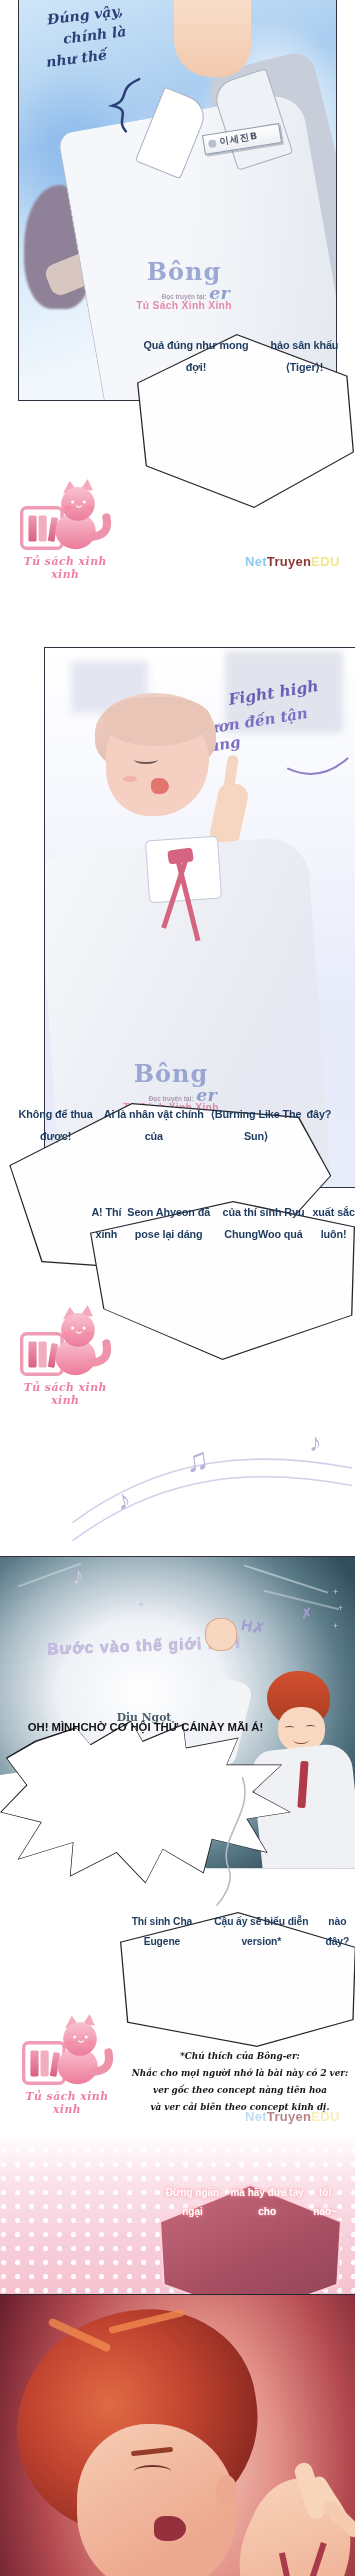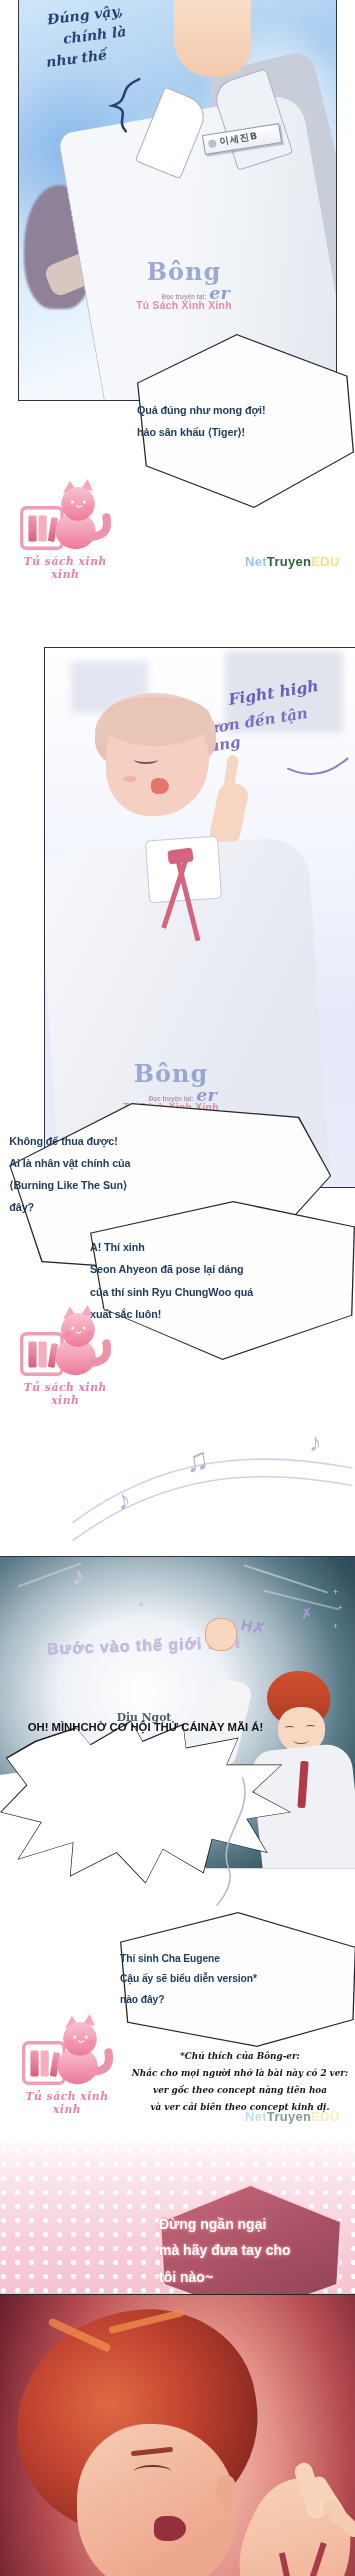--- a/index.html
+++ b/index.html
@@ -4,35 +4,35 @@
 <style>
 *{margin:0;padding:0;box-sizing:border-box}
 body{background:#6b6b70;font-family:"Liberation Sans",sans-serif}
 #canvas{position:relative;width:355px;height:4122px;margin:0 auto;background:#fff;overflow:hidden}
 .abs{position:absolute}
 .panel{position:absolute;overflow:hidden}
 
 .hx{position:absolute}
 .hx>.b{position:absolute;inset:0;clip-path:var(--c);background:#24242c}
 .hx>.i{position:absolute;inset:1.3px;clip-path:var(--c);background:#fefefe}
-.hx>.t{position:absolute;inset:0;display:flex;flex-direction:column;justify-content:center;text-align:left;font:700 10.8px/2.05 "Liberation Sans",sans-serif;color:#1d3a5f;letter-spacing:-0.1px}
+.hx>.t{position:absolute;inset:0;display:flex;flex-direction:row;justify-content:center;text-align:center;font:700 10.8px/2.05 "Liberation Sans",sans-serif;color:#1d3a5f;letter-spacing:-0.1px}
 .hxp>.b{background:#ffd3dd;filter:drop-shadow(0 0 7.2px rgba(255,140,160,.85))}
 .hxp>.i{inset:2.1px;background:linear-gradient(155deg,#c76b7e 0%,#a84f63 55%,#8f4257 100%)}
-.hxp>.t{color:#fff;font-size:14px;line-height:1.88;letter-spacing:0;text-shadow:0 0 4.6px rgba(255,150,160,.95),0 0 1.5px rgba(255,175,185,.9)}
+.hxp>.t{color:#fff;font-size:10px;line-height:1.88;letter-spacing:0;text-shadow:0 0 4.6px rgba(255,150,160,.95),0 0 1.5px rgba(255,175,185,.9)}
 
 .spk{position:absolute}
 .spk>.b{position:absolute;inset:0;clip-path:var(--c);background:#1c1c22}
 .spk>.i{position:absolute;inset:1.5px;clip-path:var(--c);background:#fff}
 .spk>.t{position:absolute;inset:0;display:flex;flex-direction:row;justify-content:center;text-align:center;font:800 11.3px/1.9 "Liberation Sans",sans-serif;color:#111116}
 
 .catblk{position:absolute;width:108px;text-align:center}
 .catblk svg{width:98px;height:77px;display:block;margin:0 auto}
 .catcap{font:italic 700 10.8px "DejaVu Serif",serif;color:#ee7fa4;letter-spacing:0.5px;margin-top:1px}
 .nwm{position:absolute;font:700 13px "Liberation Sans",sans-serif;letter-spacing:0.3px;opacity:.9}
-.nwm .w1{color:#86c4ec}.nwm .w2{color:#14532d}.nwm .w3{color:#f2e27e}
+.nwm .w1{color:#86c4ec}.nwm .w2{color:#7f1d1d}.nwm .w3{color:#f2e27e}
 .bong{position:absolute;width:118px;height:72px;text-align:center;opacity:.85}
 .bong .t1{font:700 24px "DejaVu Serif",serif;color:rgba(122,140,198,.85);letter-spacing:1px}
 .bong .t2{position:absolute;right:13.4px;top:26px;font:italic 700 17.5px "DejaVu Serif",serif;color:rgba(100,120,190,.8)}
 .bong .t3{margin-top:7.2px;font:600 6.4px "Liberation Sans",sans-serif;color:#a08aa6}
 .bong .t4{font:700 10.3px "Liberation Sans",sans-serif;color:#e2799c;letter-spacing:0.3px}
 .pinksec{position:absolute;left:0;width:355px;background-image:radial-gradient(circle at 3.6px 3.6px,rgba(255,255,255,.9) 2.3px,rgba(255,255,255,0) 3px),linear-gradient(180deg,#fff 0%,#fbe4eb 28%,#f7cfdb 65%,#f5c2d0 100%)!important;background-size:14px 14px,100% 100%}
 .note{position:absolute;color:#b9b3d9}
 </style>
 </head>
 <body>

